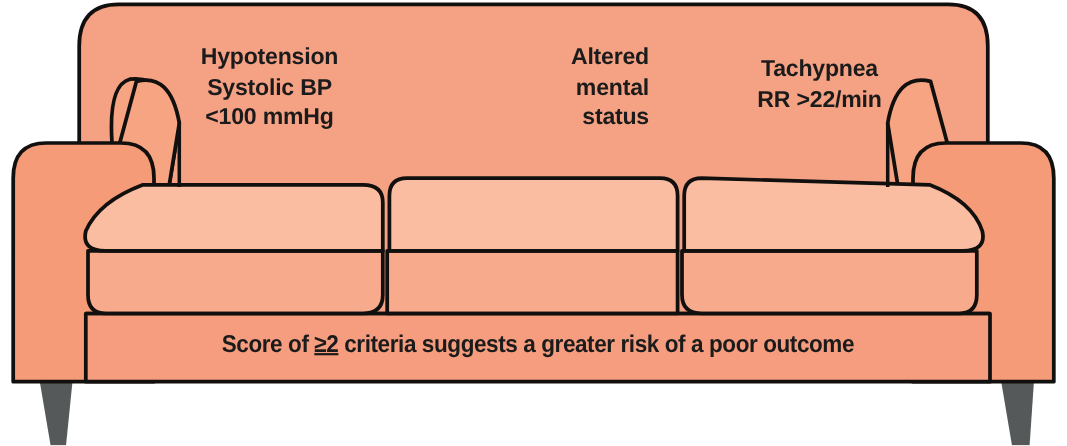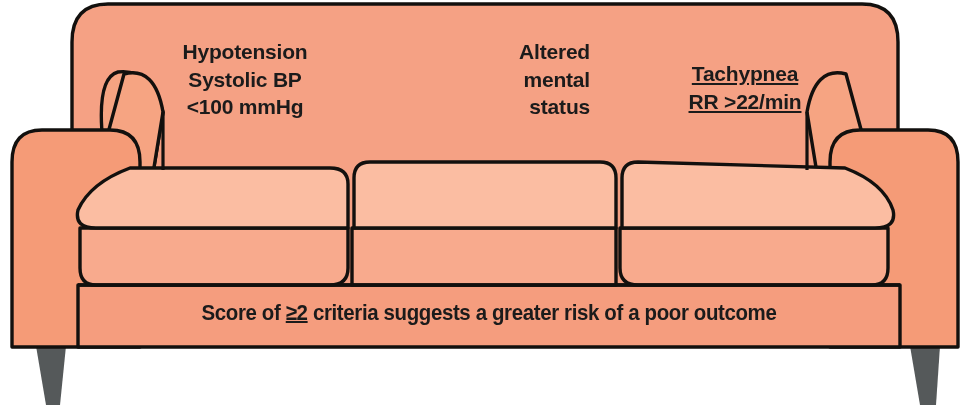--- a/index.html
+++ b/index.html
@@ -40,21 +40,21 @@
     color: #1b1b1b;
     font-family: "Liberation Sans", sans-serif;
     font-weight: bold;
     font-size: 21px;
     line-height: 1.32;
     letter-spacing: -0.2px;
     white-space: pre-line;
   }
   #criterion-1 { left: 120px; top: 38px;  width: 250px; }
   #criterion-2 { left: 390px; top: 38px;  width: 200px; text-align: right; }
-  #criterion-3 { left: 620px; top: 60px;  width: 250px; text-decoration: underline; }
+  #criterion-3 { left: 620px; top: 49px;  width: 250px; }
 
   .footer-note {
     position: absolute;
     left: 80px;
     top: 300px;
     width: 818px;
     text-align: center;
     color: #1b1b1b;
     font-family: "Liberation Sans Narrow", "Liberation Sans", sans-serif;
     font-weight: bold;

